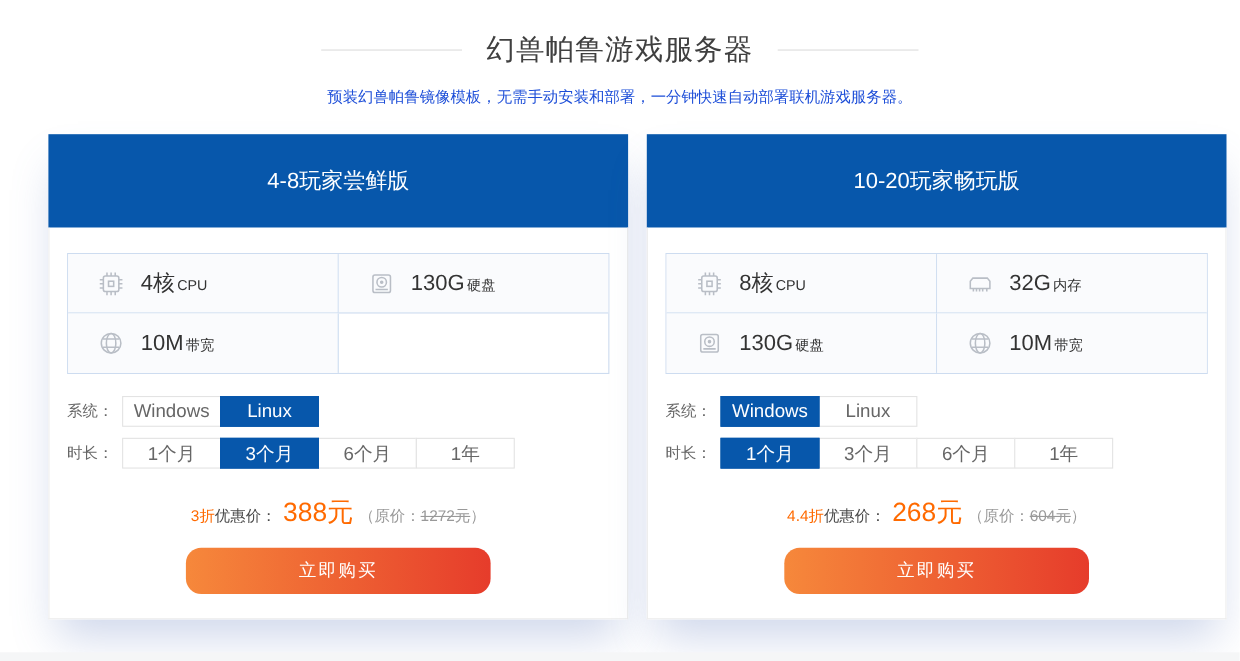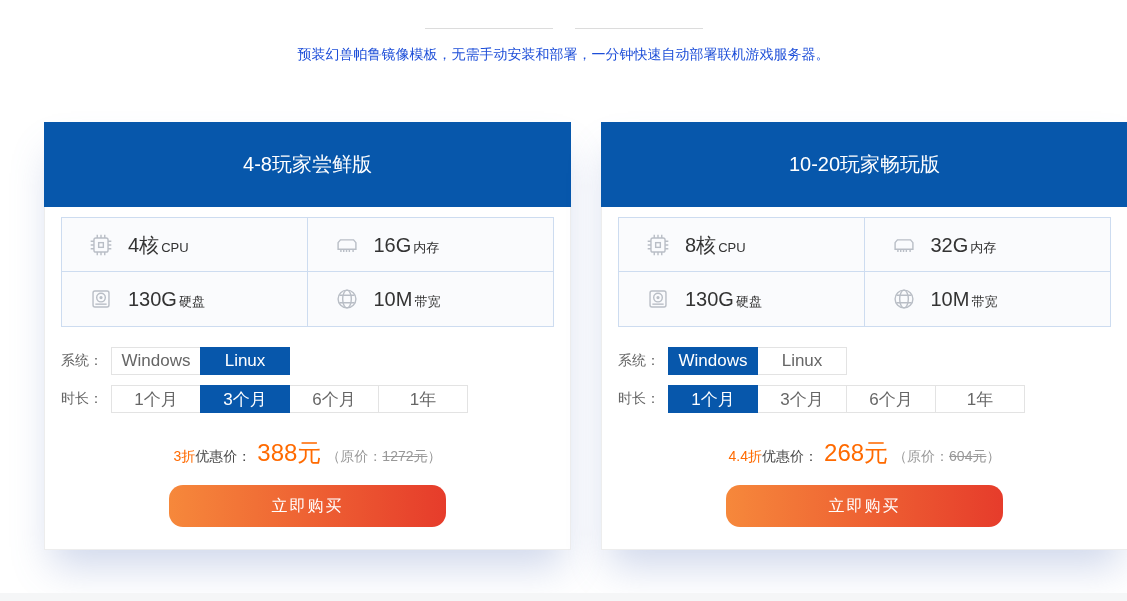--- a/index.html
+++ b/index.html
@@ -15,35 +15,35 @@
     overflow:hidden;
   }
   
   .header { padding-top:28px; text-align:center; }
   .title-row { display:flex; align-items:center; justify-content:center; gap:22px; }
   .title-line { width:128px; height:1px; background:#dcdcdc; }
   .page-title { margin:0; font-size:26px; font-weight:500; color:#404040; letter-spacing:1px; }
   .subtitle { margin:17px 0 0; font-size:14px; color:#1d4ed8; }
 
   
-  .cards { position:absolute; left:44px; top:122px; display:flex; gap:30px; }
+  .cards { position:absolute; left:44px; top:122px; display:flex; gap:17px; }
   .card {
     width:527px;
     background:#fff;
     box-shadow:0 24px 38px -8px rgba(96,124,190,0.30);
   }
   .card-header {
     height:85px;
     background:#0757ab;
     color:#fff; font-size:20px;
     display:flex; align-items:center; justify-content:center;
   }
   .card-body {
     border:1px solid #ededed; border-top:none;
-    padding:10px 16px 22px;
+    padding:23px 16px 22px;
     background:#fff;
   }
 
   
   .specs { display:grid; grid-template-columns:1fr 1fr; border:1px solid #cddcf0; }
   .spec {
     height:54px; display:flex; align-items:center;
     padding-left:24px; background:#fafbfd;
   }
   .spec:nth-child(odd) { border-right:1px solid #cddcf0; }
@@ -120,20 +120,21 @@
       <path d="M8 12h16 M8 20h16"></path>
     </g>
   </defs>
 </svg>
 
 <div class="page">
 
   <div class="header">
     <div class="title-row">
       <span class="title-line"></span>
+      <h1 class="page-title">幻兽帕鲁游戏服务器</h1>
       <span class="title-line"></span>
     </div>
     <p class="subtitle">预装幻兽帕鲁镜像模板，无需手动安装和部署，一分钟快速自动部署联机游戏服务器。</p>
   </div>
 
   <div class="cards">
 
     <section class="card">
       <header class="card-header">4-8玩家尝鲜版</header>
       <div class="card-body">
@@ -143,28 +144,20 @@
             <span class="spec-icon">
                 <svg viewBox="0 0 32 32">
                   <use href="#i-cpu"></use>
                 </svg>
               </span>
             <span class="spec-text"><span class="spec-value">4核</span><span class="spec-unit">CPU</span></span>
           </div>
           <div class="spec">
             <span class="spec-icon">
                 <svg viewBox="0 0 32 32">
-                  <use href="#i-mem"></use>
-                </svg>
-              </span>
-            <span class="spec-text"><span class="spec-value">16G</span><span class="spec-unit">内存</span></span>
-          </div>
-          <div class="spec">
-            <span class="spec-icon">
-                <svg viewBox="0 0 32 32">
                   <use href="#i-disk"></use>
                 </svg>
               </span>
             <span class="spec-text"><span class="spec-value">130G</span><span class="spec-unit">硬盘</span></span>
           </div>
           <div class="spec">
             <span class="spec-icon">
                 <svg viewBox="0 0 32 32">
                   <use href="#i-globe"></use>
                 </svg>

